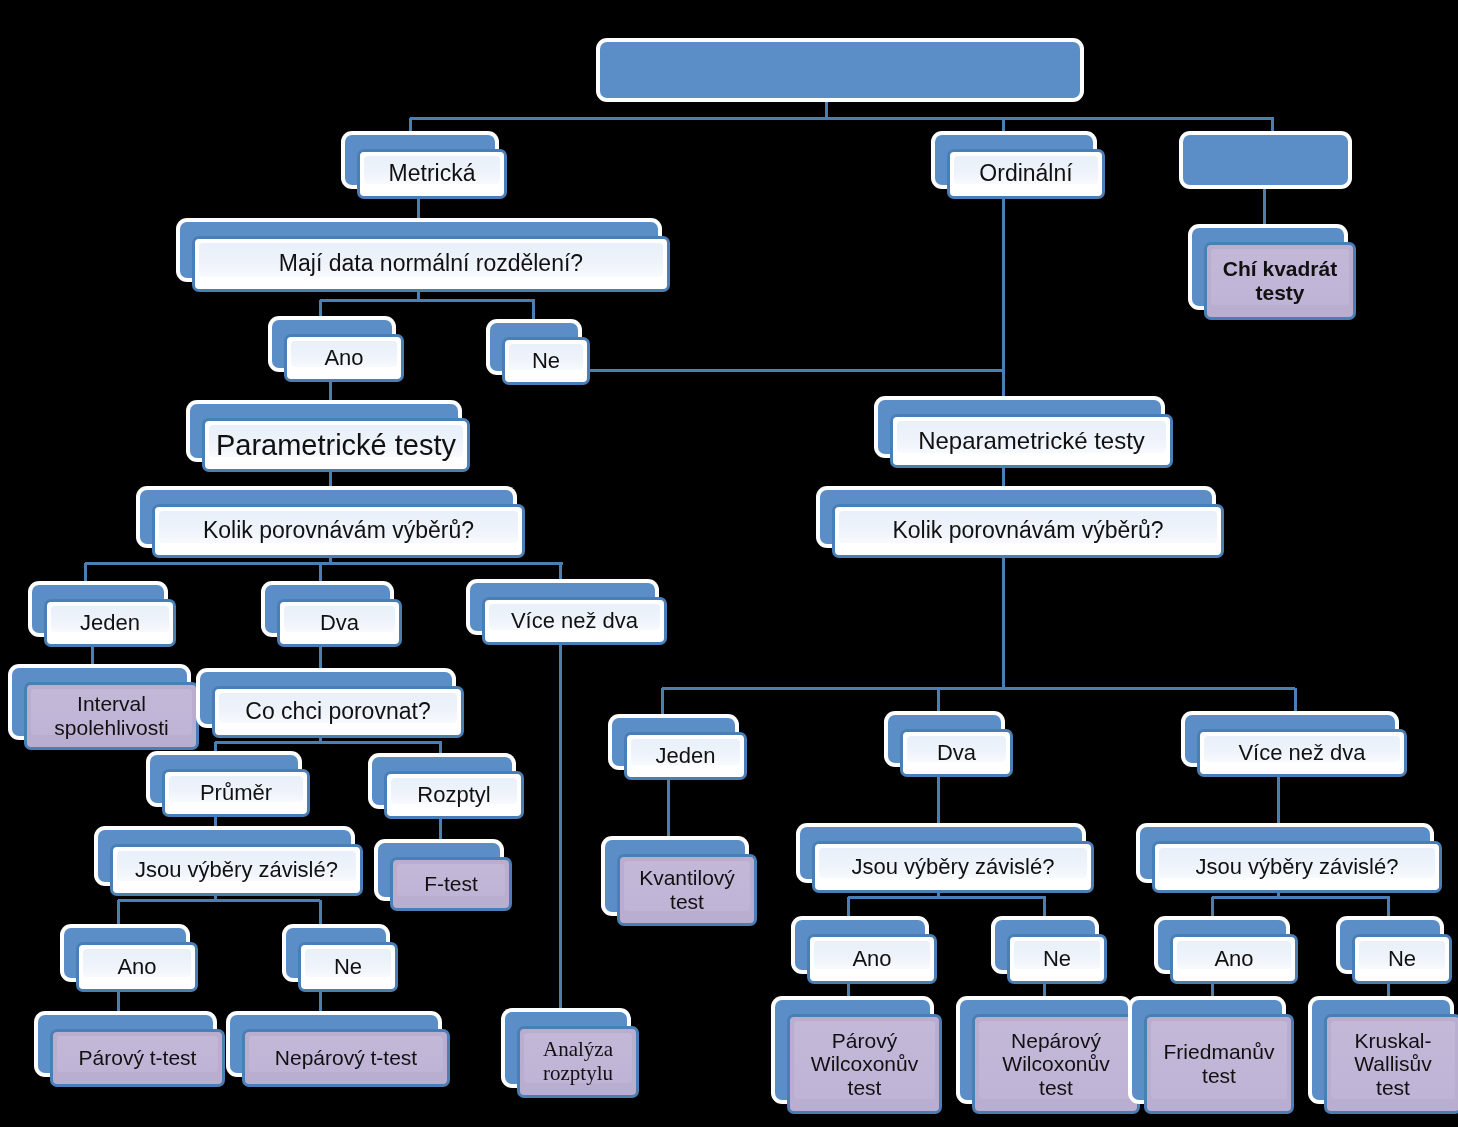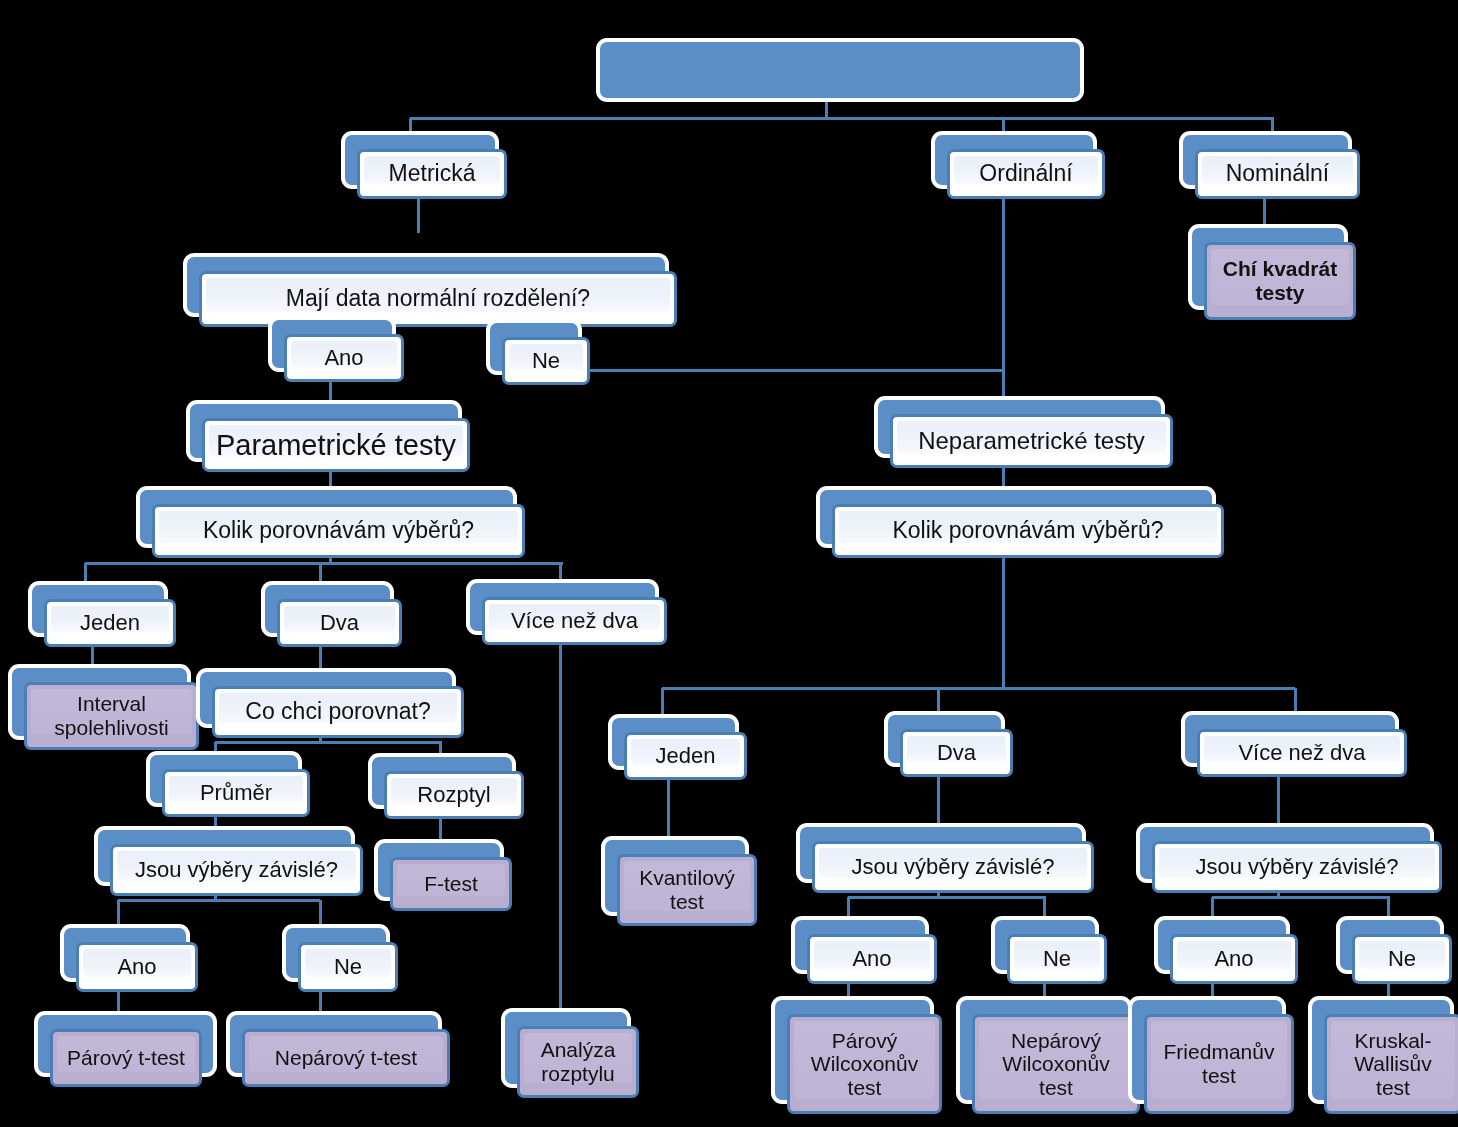--- a/index.html
+++ b/index.html
@@ -136,34 +136,30 @@
       </div>
       <div class="node" style="left: 935px; top: 135px; width: 170px; height: 64px;">
         <div class="shadow" style="width: 158px; height: 50px;"></div>
         <div class="front" style="left: 12px; top: 14px; width: 158px; height: 50px;">
           <div class="inner"></div>
           <span class="lbl" style="font-size: 23px;">Ordinální</span>
         </div>
       </div>
       <div class="node" style="left: 1183px; top: 135px; width: 177px; height: 64px;">
         <div class="shadow" style="width: 165px; height: 50px;"></div>
-        <div class="front" style="left: 12px; top: 14px; width: 165px; height: 50px;">
-          <div class="inner"></div>
-          <span class="lbl" style="font-size: 23px;">Nominální</span>
-        </div>
       </div>
       <div class="node terminal" style="left: 1192px; top: 228px; width: 164px; height: 92px;">
         <div class="shadow" style="width: 152px; height: 78px;"></div>
         <div class="front" style="left: 12px; top: 14px; width: 152px; height: 78px; font-weight: bold;">
           <div class="inner"></div>
           <span class="lbl" style="font-size: 21px;">Chí kvadrát
 testy</span>
         </div>
       </div>
-      <div class="node" style="left: 187px; top: 222px; width: 448px; height: 70px; margin-top: 35px;">
+      <div class="node" style="left: 180px; top: 222px; width: 448px; height: 70px;">
         <div class="shadow" style="width: 478px; height: 56px;"></div>
         <div class="front" style="left: 12px; top: 14px; width: 478px; height: 56px;">
           <div class="inner"></div>
           <span class="lbl" style="font-size: 23px;">Mají data normální rozdělení?</span>
         </div>
       </div>
       <div class="node" style="left: 272px; top: 320px; width: 132px; height: 62px;">
         <div class="shadow" style="width: 120px; height: 48px;"></div>
         <div class="front" style="left: 12px; top: 14px; width: 120px; height: 48px;">
           <div class="inner"></div>
@@ -278,33 +274,33 @@
       </div>
       <div class="node" style="left: 286px; top: 928px; width: 112px; height: 64px;">
         <div class="shadow" style="width: 100px; height: 50px;"></div>
         <div class="front" style="left: 12px; top: 14px; width: 100px; height: 50px;">
           <div class="inner"></div>
           <span class="lbl" style="font-size: 22px;">Ne</span>
         </div>
       </div>
       <div class="node terminal" style="left: 38px; top: 1015px; width: 187px; height: 72px;">
         <div class="shadow" style="width: 175px; height: 58px;"></div>
-        <div class="front" style="left: 12px; top: 14px; width: 152px; height: 58px;">
+        <div class="front" style="left: 12px; top: 14px; width: 175px; height: 58px;">
           <div class="inner"></div>
           <span class="lbl" style="font-size: 21px;">Párový t-test</span>
         </div>
       </div>
       <div class="node terminal" style="left: 230px; top: 1015px; width: 220px; height: 72px;">
         <div class="shadow" style="width: 208px; height: 58px;"></div>
         <div class="front" style="left: 12px; top: 14px; width: 208px; height: 58px;">
           <div class="inner"></div>
           <span class="lbl" style="font-size: 21px;">Nepárový t-test</span>
         </div>
       </div>
-      <div class="node terminal" style="left: 505px; top: 1012px; width: 134px; height: 86px;">
+      <div class="node terminal" style="left: 505px; top: 1012px; width: 134px; height: 86px; font-family: Liberation Serif, serif;">
         <div class="shadow" style="width: 122px; height: 72px;"></div>
         <div class="front" style="left: 12px; top: 14px; width: 122px; height: 72px;">
           <div class="inner"></div>
           <span class="lbl" style="font-size: 21px;">Analýza
 rozptylu</span>
         </div>
       </div>
       <div class="node" style="left: 612px; top: 718px; width: 135px; height: 62px;">
         <div class="shadow" style="width: 123px; height: 48px;"></div>
         <div class="front" style="left: 12px; top: 14px; width: 123px; height: 48px;">

